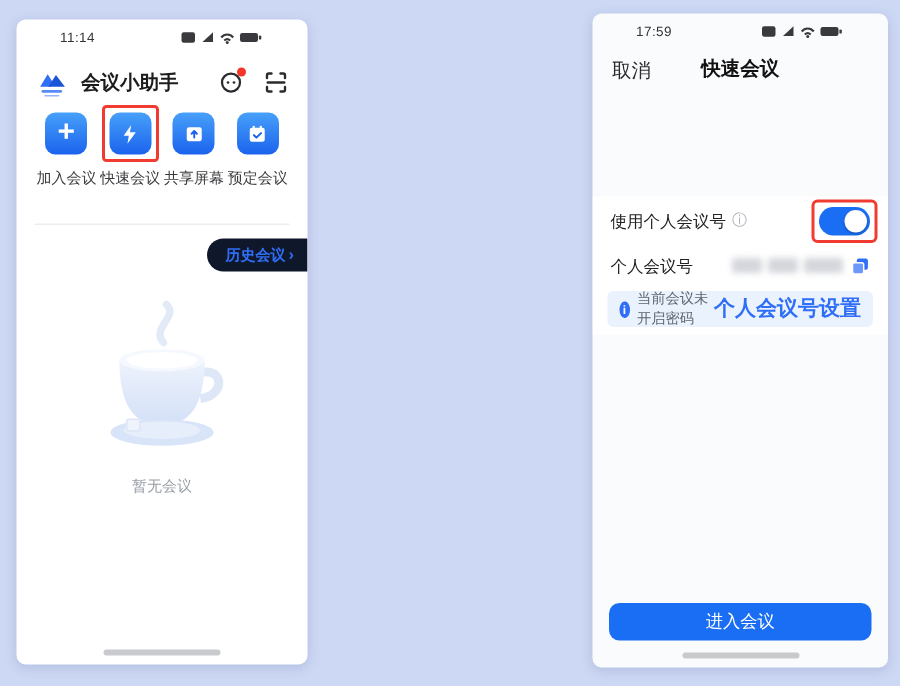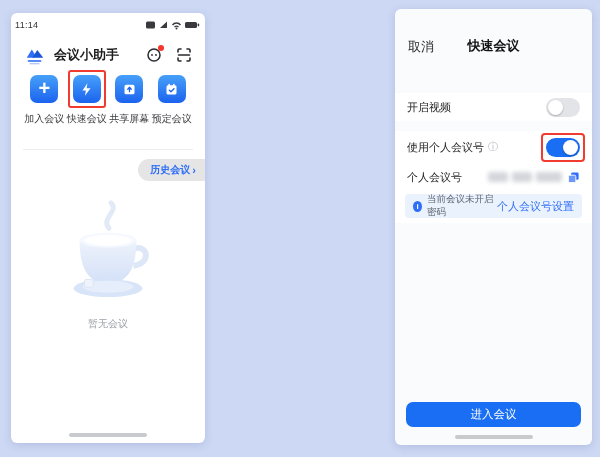--- a/index.html
+++ b/index.html
@@ -14,21 +14,21 @@
     position:absolute; background:#ffffff; border-radius:6px;
     box-shadow:0 2px 8px rgba(60,80,140,.18); overflow:hidden;
   }
   #left-phone  { left:11px; top:13px; width:194px; height:430px; }
   #right-phone { left:395px; top:9px; width:197px; height:436px; background:#fafbfd; }
 
   
   .statusbar {
     position:absolute; top:0; left:0; right:0; height:24px;
     display:flex; align-items:center; justify-content:space-between;
-    padding:0 4px; color:#333;
+    padding:0 29px; color:#333;
   }
   .statusbar .time { font-size:9px; letter-spacing:.3px; }
 
   
   .app-header {
     position:absolute; top:26px; left:0; right:0; height:32px;
     display:flex; align-items:center; padding:0 13px;
   }
   .app-logo { width:22px; height:22px; margin-right:8px; }
   .app-title { font-size:13px; font-weight:bold; color:#1c1c1e; }
@@ -50,21 +50,21 @@
     color:#fff;
   }
   .action-icon .plus-glyph { font-size:20px; font-weight:bold; line-height:1; margin-top:-2px; }
   .action-label { margin-top:9px; font-size:10px; color:#3c3c40; white-space:nowrap; }
   .hl-box { border:2px solid #f23b30; padding:3px; margin:-5px -5px -5px -5px; border-radius:3px; }
 
   .divider { position:absolute; top:136px; left:12px; right:12px; border-top:1px solid #ededef; }
 
   .history-row { position:absolute; top:146px; left:0; right:0; display:flex; justify-content:flex-end; }
   .history-pill {
-    background:#e5e5e5; color:#2f6ef6; font-size:10px; font-weight:bold;
+    background:#0f172a; color:#2f6ef6; font-size:10px; font-weight:bold;
     padding:4px 9px 4px 12px; border-radius:12px 0 0 12px; cursor:pointer;
     display:flex; align-items:center; gap:2px;
   }
   .history-pill .chev { font-size:11px; font-weight:bold; }
 
   
   .empty-state {
     position:absolute; top:186px; left:0; right:0;
     display:flex; flex-direction:column; align-items:center;text-align:right;
   }
@@ -119,21 +119,21 @@
   .notice {
     margin:3px 10px 0; background:#eaf2fe; border-radius:4px; height:24px;
     display:flex; align-items:center; justify-content:space-between; padding:0 8px;
   }
   .notice-left { display:flex; align-items:center; gap:5px; font-size:9.5px; color:#5d6570; }
   .i-badge {
     width:11px; height:11px; border-radius:50%; background:#2f6ef6; color:#fff;
     font-size:8px; font-weight:bold; display:flex; align-items:center; justify-content:center;
     font-style:normal;
   }
-  .notice-link { font-size:11px; color:#2f6ef6; font-weight:normal; cursor:pointer; white-space:nowrap; }
+  .notice-link { font-size:14px; color:#2f6ef6; font-weight:bold; cursor:pointer; white-space:nowrap; }
 
   .enter-btn {
     position:absolute; left:11px; right:11px; top:393px; height:25px;
     background:#1a6ef4; border:none; border-radius:7px; color:#fff;
     font-size:11.5px; font-weight:normal; font-family:"Liberation Sans",sans-serif;
     cursor:pointer; display:flex; align-items:center; justify-content:center;
   }
 </style>
 </head>
 <body>
@@ -253,35 +253,39 @@
       <rect x="36" y="82" width="9" height="8" rx="1.5" fill="#eef3fc" stroke="#dce6f6" stroke-width="1"></rect>
     </svg>
     <span class="empty-text">暂无会议</span>
   </div>
 
   <div class="home-bar"></div>
 </div>
 
 <div class="phone" id="right-phone">
 
+  <div class="statusbar">
+    <span class="time">17:59</span>
+    <svg width="56" height="10" viewBox="0 0 56 10">
+      <rect x="1" y="1.5" width="9" height="7" rx="1.5" fill="#3a3a3e"></rect>
+      <path d="M15 8 L22 8 L22 1.5 Z" fill="#3a3a3e"></path>
+      <path d="M27.5 5 a5 5 0 0 1 8 0" stroke="#3a3a3e" stroke-width="1.4" fill="none"></path>
+      <path d="M29.5 7 a3 3 0 0 1 4 0" stroke="#3a3a3e" stroke-width="1.4" fill="none"></path>
+      <circle cx="31.5" cy="8.4" r="1" fill="#3a3a3e"></circle>
+      <rect x="40" y="2" width="12" height="6" rx="1.5" fill="#3a3a3e"></rect>
+      <rect x="52.6" y="3.6" width="1.6" height="2.8" rx="0.8" fill="#3a3a3e"></rect>
+    </svg>
+  </div>
 
   <div class="nav">
     <span class="nav-cancel">取消</span>
     <span class="nav-title">快速会议</span>
   </div>
 
 
-  <div class="group g1">
-    <div class="row">
-      <span>开启视频</span>
-      <div class="toggle off">
-          <span class="knob"></span>
-        </div>
-    </div>
-  </div>
 
   <div class="group g2">
     <div class="row tall">
       <span class="row-label">
         <span>使用个人会议号</span>
         <span class="info-glyph">ⓘ</span>
       </span>
       <div class="hl-toggle">
         <div class="toggle on">
             <span class="knob"></span>

